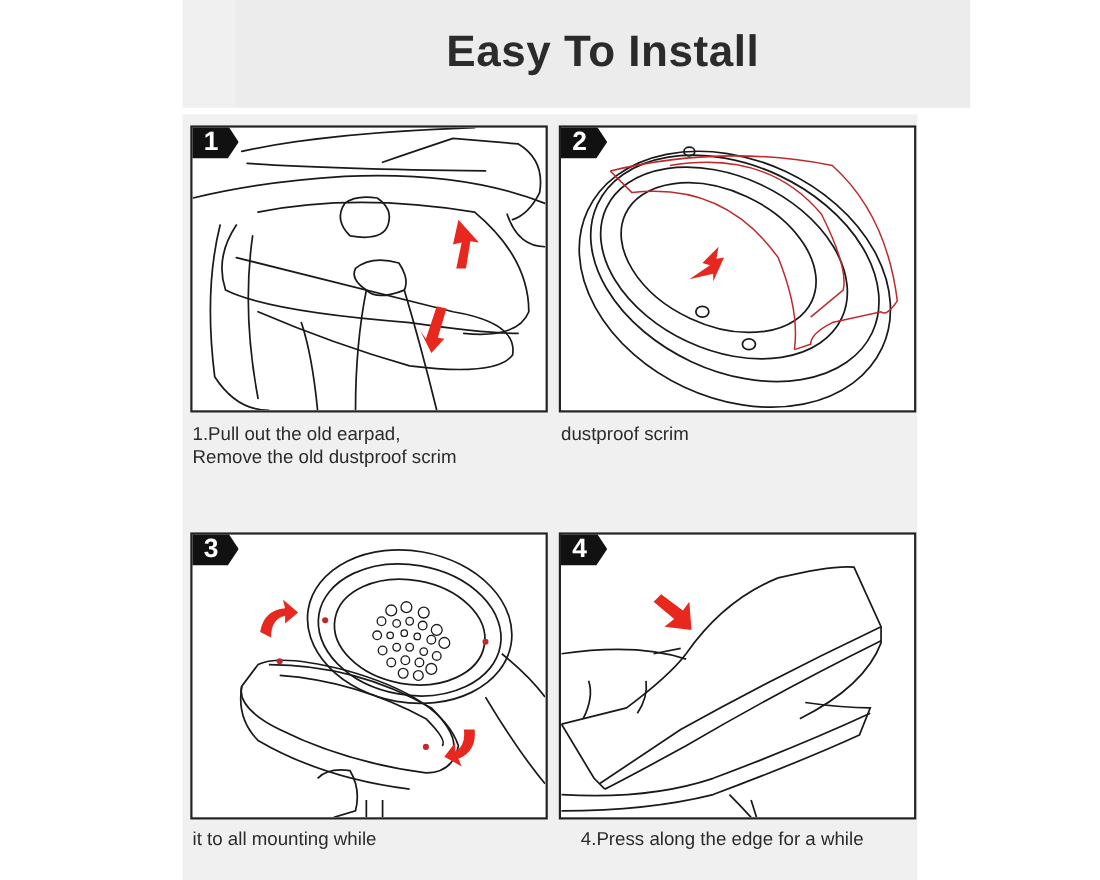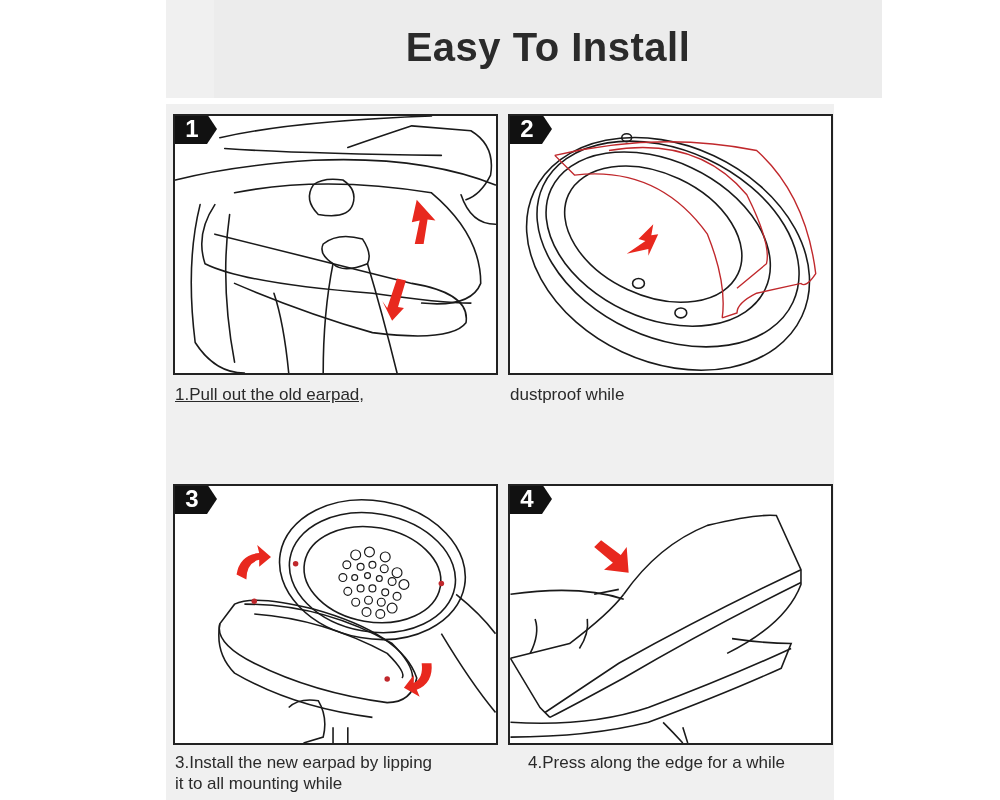--- a/index.html
+++ b/index.html
@@ -49,22 +49,23 @@
       <path d="M150,130 Q165,118 190,125 Q200,140 195,150 Q170,160 160,150 Q145,140 150,130 Z"></path>
       <path d="M160,150 Q150,200 150,261"></path>
       <path d="M195,150 Q210,200 225,261"></path>
     </g>
     <g fill="#e8281e">
       <polygon points="245,85 240,108 248,106 243,130 252,130 256,105 264,106"></polygon>
       <polygon points="225,165 215,195 210,188 220,208 232,195 226,194 234,167"></polygon>
     </g>
   </svg>
 </div>
-<div class="caption" style="left:175px; top:384px;text-decoration:underline;">
+<div class="caption" style="left:175px; top:384px;">
   <div>1.Pull out the old earpad,</div>
+  <div>Remove the old dustproof scrim</div>
 </div>
 
 <div class="panel" style="left:508px; top:114px;">
   <div class="badge">
     <svg viewBox="0 0 44 30">
         <polygon points="0,0 34,0 44,15 34,30 0,30" fill="#111"></polygon>
       </svg>
     <span class="badge-num">2</span>
   </div>
   <svg viewBox="0 0 325 261">
@@ -79,21 +80,21 @@
     </g>
     <g fill="none" stroke="#c0282c" stroke-width="1.4">
       <path d="M45,40 Q150,15 250,35 Q300,80 310,160 Q300,175 295,170 L250,180 Q230,190 230,200 L215,205"></path>
       <path d="M45,40 L65,60 Q150,50 200,120 Q220,170 215,205"></path>
       <path d="M100,35 Q190,20 240,80 Q265,130 260,150 L230,175"></path>
     </g>
     <polygon points="145,110 130,125 137,127 118,140 140,135 140,142 150,120 143,121" fill="#e8281e"></polygon>
   </svg>
 </div>
 <div class="caption" style="left:510px; top:384px;">
-  <div>dustproof while</div>
+  <div>dustproof scrim</div>
 </div>
 
 <div class="panel" style="left:173px; top:484px;">
   <div class="badge">
     <svg viewBox="0 0 44 30">
         <polygon points="0,0 34,0 44,15 34,30 0,30" fill="#111"></polygon>
       </svg>
     <span class="badge-num">3</span>
   </div>
   <svg viewBox="0 0 325 261">
@@ -143,21 +144,20 @@
         <circle cx="80" cy="117" r="2.8"></circle>
         <circle cx="215" cy="196" r="2.8"></circle>
     </g>
     <g fill="#e8281e">
       <path d="M62,90 Q65,70 85,68 L83,60 L97,72 L85,82 L85,75 Q72,78 72,95 Z"></path>
       <path d="M260,180 Q262,200 245,207 L248,214 L232,205 L242,192 L242,200 Q252,195 250,180 Z"></path>
     </g>
   </svg>
 </div>
 <div class="caption" style="left:175px; top:752px;">
-  <div>3.Install the new earpad by lipping</div>
   <div>it to all mounting while</div>
 </div>
 
 <div class="panel" style="left:508px; top:484px;">
   <div class="badge">
     <svg viewBox="0 0 44 30">
         <polygon points="0,0 34,0 44,15 34,30 0,30" fill="#111"></polygon>
       </svg>
     <span class="badge-num">4</span>
   </div>

